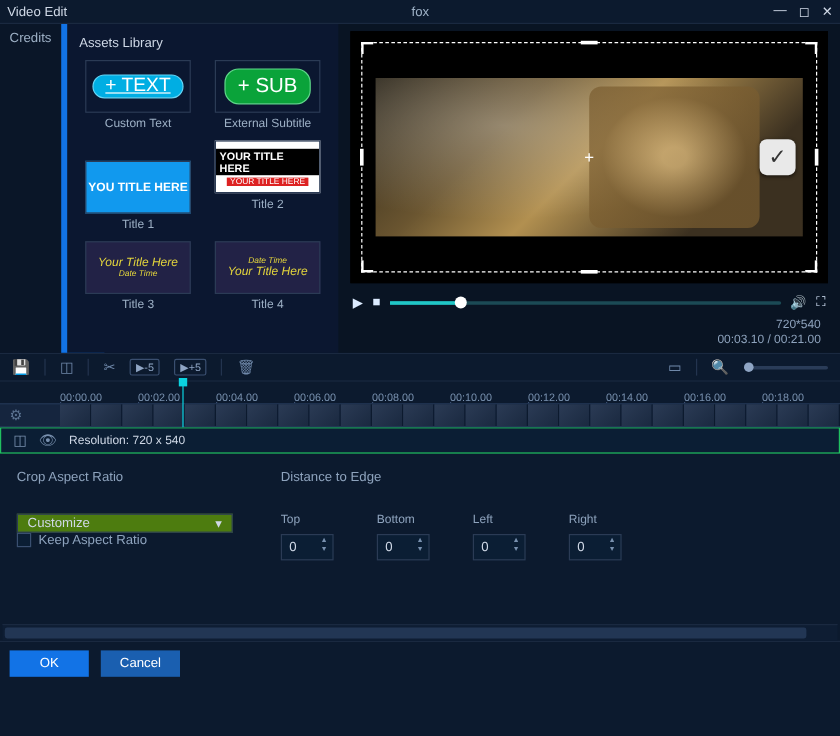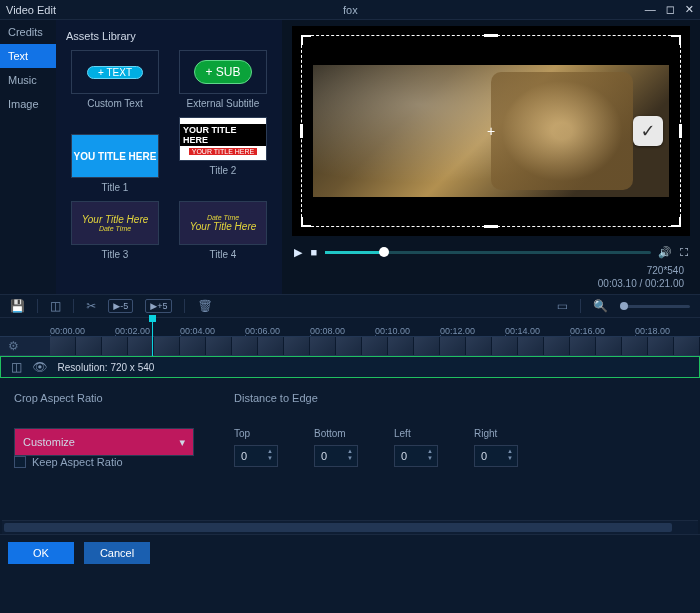--- a/index.html
+++ b/index.html
@@ -7,32 +7,32 @@
 
 
 .titlebar { height:20px; background:#0c1a2e; display:flex; align-items:center; padding:0 6px; border-bottom:1px solid #1a2940; }
 .titlebar .title { flex:0 0 auto; color:#cfd8e6; font-size:11px; }
 .titlebar .doc { flex:1; text-align:center; color:#9db0c5; font-size:11px; }
 .titlebar .winbtns { display:flex; gap:10px; }
 .titlebar .winbtn { color:#cfd8e6; cursor:pointer; font-size:11px; }
 
 
 .upper { display:flex; height:274px; }
-.sidebar { width:56px; background:#0a1628; display:flex; flex-direction:column; }
+.sidebar { width:56px; background:#0a1628; display:flex; flex-direction:row; }
 .sidebar .tab { padding:6px 8px; color:#9db0c5; cursor:pointer; font-size:11px; }
 .sidebar .tab.active { background:#1273e6; color:#fff; }
 
 .library { width:226px; background:#0b1730; padding:10px; }
 .library h3 { font-size:11px; color:#cfd8e6; font-weight:normal; margin-bottom:8px; }
 .libgrid { display:grid; grid-template-columns:1fr 1fr; gap:8px 10px; }
 .libcell { display:flex; flex-direction:column; align-items:center; gap:4px; cursor:pointer;}
 .libcell .thumb { width:88px; height:44px; border:1px solid #2b3b55; display:flex; align-items:center; justify-content:center; flex-direction:column; font-size:9px; overflow:hidden; }
 .libcell .lbl { font-size:10px; color:#9db0c5; }
-.btn-text { background:#00aee3; color:#fff; border-radius:12px; padding:0 10px; font-size:10px; border:1px solid #66d5f5;}
-.btn-sub  { background:#0aa33a; color:#fff; border-radius:12px; padding:4px 10px; font-size:12px; border:1px solid #5fd78a;}
+.btn-text { background:#00aee3; color:#fff; border-radius:12px; padding:0 10px; font-size:16px; border:1px solid #66d5f5;text-decoration:underline;}
+.btn-sub  { background:#0aa33a; color:#fff; border-radius:12px; padding:4px 10px; font-size:17px; border:1px solid #5fd78a;}
 .thumb.t1 { background:#1199ee; color:#fff; font-weight:bold; font-family:Impact, sans-serif; font-size:10px;margin-top:17px; }
 .thumb.t2 { background:#fff; color:#333; font-size:8px; flex-direction:column;}
 .thumb.t2 .big { background:#000; color:#fff; font-weight:bold; font-family:Impact, sans-serif; font-size:9px; padding:1px 3px;}
 .thumb.t2 .small { background:#d22; color:#fff; font-size:7px; padding:0px 3px; margin-top:2px;}
 .thumb.t3, .thumb.t4 { background:#222246; color:#e3d53c; font-family: Georgia, serif; font-style:italic; flex-direction:column; }
 .thumb.t3 .big, .thumb.t4 .big { font-size:10px; }
 .thumb.t3 .small, .thumb.t4 .small { font-size:7px; }
 
 .preview { flex:1; background:#091423; display:flex; flex-direction:column; padding:6px 6px 2px 6px;}
 .stage { flex:1; position:relative; border:1px solid #000; background:#000; margin:0 4px;}
@@ -86,21 +86,21 @@
 
 .tlwrap { position:relative; }
 
 .resrow { height:22px; display:flex; align-items:center; gap:10px; border:1px solid #20c060; background:#0b1e34; padding:0 10px;}
 .resrow .ic { color:#7890ae; font-size:12px;}
 .resrow .lbl { font-size:10px; color:#cfd8e6;}
 
 
 .croppanel { padding:14px 14px 6px 14px; display:flex; gap:40px; height:142px;}
 .croppanel h4 { font-size:11px; color:#8ea3bd; font-weight:normal; margin-bottom:24px;}
-.select { width:180px; height:28px; background:#be185d; border:1px solid #2b3b55; display:flex; align-items:center; justify-content:space-between; padding:0 8px; color:#cfd8e6; font-size:11px; cursor:pointer;}
+.select { width:180px; height:16px; background:#4d7c0f; border:1px solid #2b3b55; display:flex; align-items:center; justify-content:space-between; padding:0 8px; color:#cfd8e6; font-size:11px; cursor:pointer;}
 .checkbox { display:flex; align-items:center; gap:6px; font-size:11px; color:#8ea3bd; cursor:pointer;}
 .checkbox .box { width:12px; height:12px; border:1px solid #3a4f70; background:#0b1e34;}
 .edgegrid { display:flex; gap:36px; }
 .edgecell { display:flex; flex-direction:column; gap:6px;}
 .edgecell .elabel { font-size:10px; color:#8ea3bd;}
 .spin { width:44px; height:22px; background:#0b1e34; border:1px solid #2b3b55; display:flex; align-items:center; padding:0 6px; color:#cfd8e6; font-size:11px; position:relative;}
 .spin .arrows { position:absolute; right:4px; top:2px; display:flex; flex-direction:column; font-size:6px; color:#7890ae; line-height:7px;}
 
 .hscroll { height:14px; background:#0e1d33; border-top:1px solid #1a2940; position:relative; margin:0 2px;}
 .hscroll .thumb { position:absolute; left:2px; top:2px; bottom:2px; width:96%; background:#223654; border-radius:2px;}

